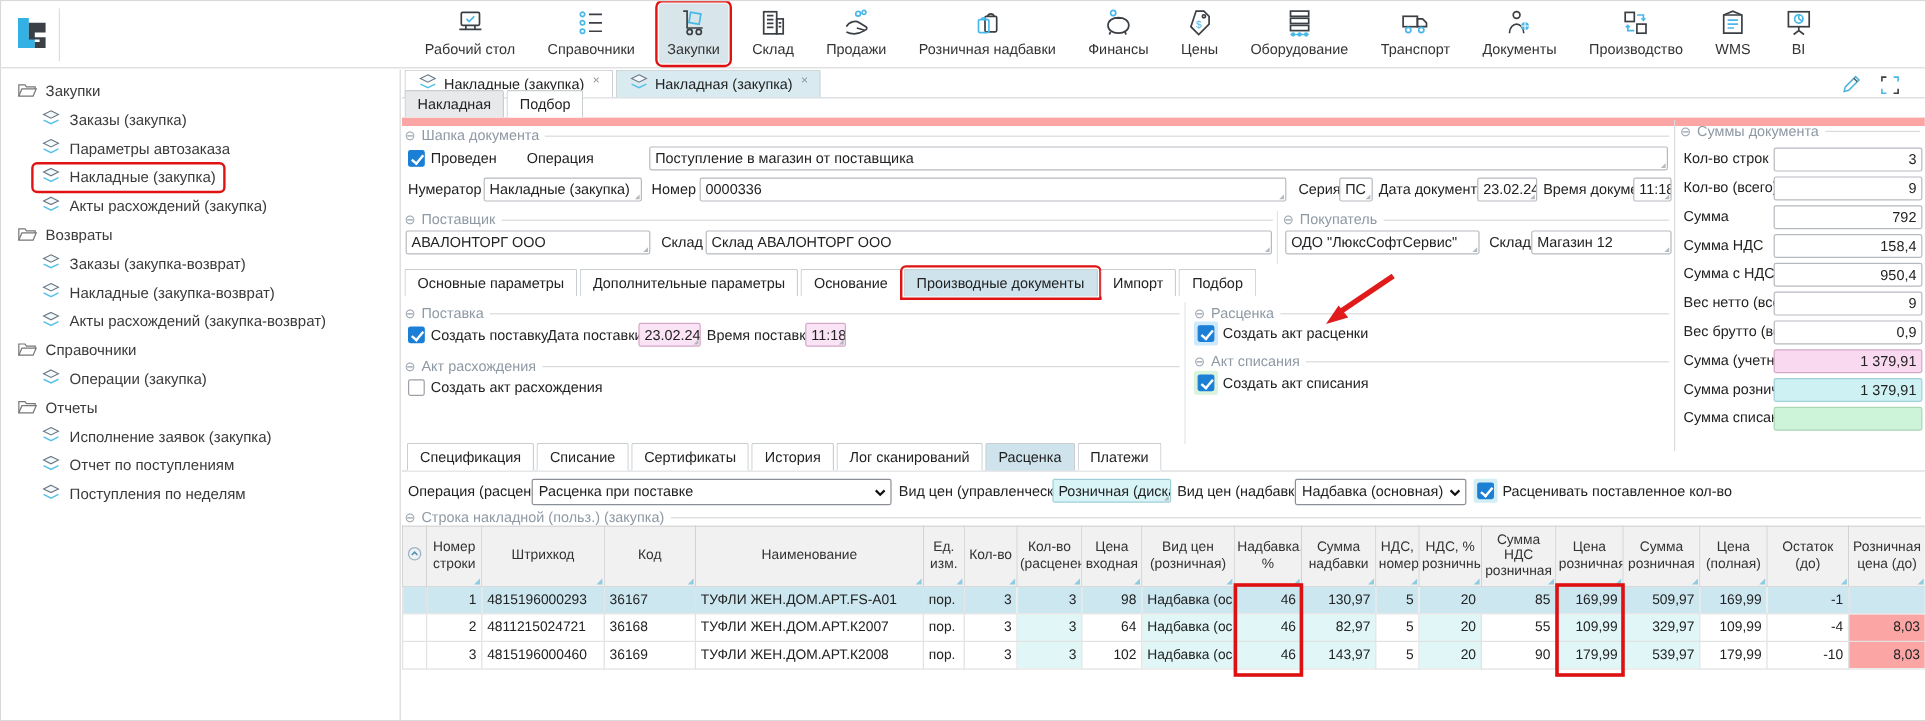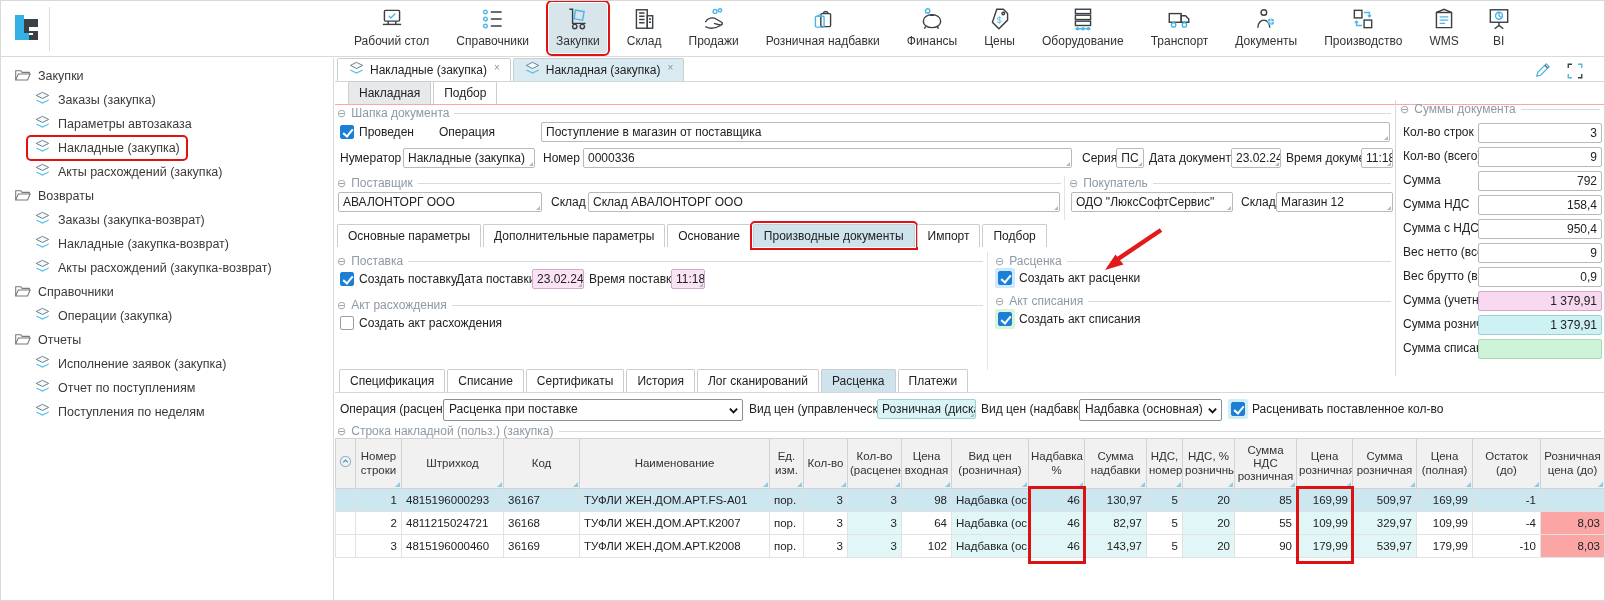--- a/index.html
+++ b/index.html
@@ -20,21 +20,21 @@
   .tree-row{height:24px;display:flex;align-items:center}
   .tree-inner{display:inline-flex;align-items:center;gap:7px;padding:1px 5px;border-radius:2px;cursor:pointer;white-space:nowrap;color:#3a3a3a;font-size:12.5px}
   .tree-row.folder .tree-inner{margin-left:8px}
   .tree-row.item .tree-inner{margin-left:28px}
   
   #main{position:absolute;left:334px;top:57px;width:1271px;height:544px;background:#fff}
   .abs{position:absolute}
   .lbl{position:absolute;line-height:20px;white-space:nowrap;color:#222}
   .inp{position:absolute;height:20px;border:1px solid #b5babf;border-radius:2px;background:#fff;padding:0 4px;line-height:18px;white-space:nowrap;overflow:hidden}
   .inp::after{content:"";position:absolute;right:1px;bottom:1px;border-left:4px solid transparent;border-bottom:4px solid #b2bac0}
-  .inp.center{text-align:center}
+  .inp.center{text-align:left}
   .inp.pink{background:#fae3f4;border-color:#d4a8c8}
   .inp.cyan{background:#d9f4f6;border-color:#9fd0d8}
   .legend{position:absolute;display:flex;align-items:center;gap:5px;color:#8e99a4;height:14px;font-size:12px;white-space:nowrap}
   .legend .line{flex:1;border-top:1px solid #d8dbdd;margin-top:1px}
   .legend .collapse-glyph{font-size:11px;color:#9aa4ad}
   .cb{width:14px;height:14px;border:1px solid #9aa0a6;border-radius:2px;background:#fff;display:inline-block;position:relative;flex:none}
   .cb.checked{background:#1c7fd6;border-color:#1c7fd6}
   .cb.checked::after{content:"";position:absolute;left:4px;top:1px;width:4px;height:8px;border:solid #fff;border-width:0 2px 2px 0;transform:rotate(40deg)}
   .cb-wrap{position:absolute;width:20px;height:20px;display:flex;align-items:center;justify-content:center;border-radius:2px}
   .halo-blue{background:#cde9fb}.halo-green{background:#d9f3dc}.halo-cyan{background:#d2eef4}
@@ -414,21 +414,21 @@
       <span>
         <svg width="18" height="18" viewBox="0 0 24 24" fill="none" stroke-width="1.8">
             <path d="M3 8V3h5" stroke="#3a3f44"></path>
             <path d="M16 3h5v5" stroke="#49b8e8"></path>
             <path d="M3 16v5h5" stroke="#49b8e8"></path>
             <path d="M21 16v5h-5" stroke="#3a3f44"></path>
           </svg>
       </span>
     </div>
 
-    <div class="tabrow" id="view-tabs" style="left:0;top:24px;width:1271px;height:23px;padding-left:13px;border-bottom:1px solid #fca5a5">
+    <div class="tabrow" id="view-tabs" style="left:0;top:24px;width:1271px;height:23px;padding-left:2px;border-bottom:7px solid #fca5a5">
         <span class="tab active-gray">
           <span>Накладная</span>
         </span>
         <span class="tab">
           <span>Подбор</span>
         </span>
       </div>
 
     <div class="legend" style="left:2px;top:48px;width:1054px">
       <span class="collapse-glyph">⊖</span>

